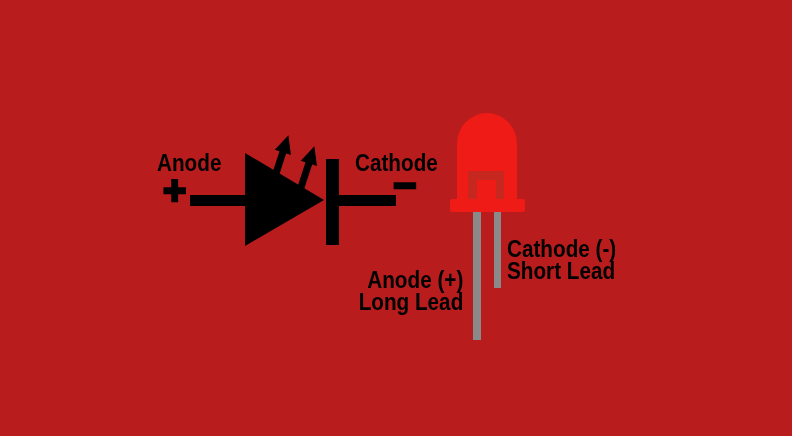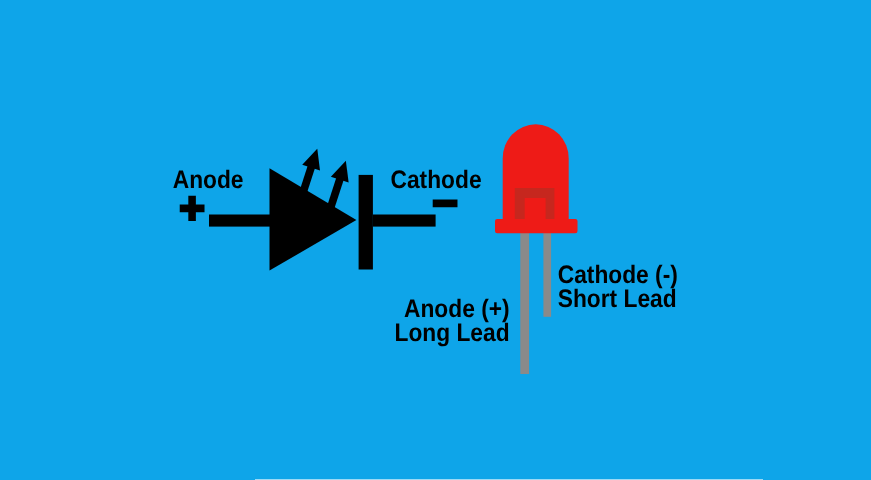--- a/index.html
+++ b/index.html
@@ -1,20 +1,20 @@
 <!DOCTYPE html>
 <html><head>
 <meta charset="utf-8">
 <style>
   html, body { margin: 0; padding: 0; background: #ffffff; }
   .canvas {
     position: relative;
     width: 792px;
     height: 436px;
-    background: #0ea5e9;
+    background: #b91c1c;
     overflow: hidden;
     font-family: "Liberation Sans", sans-serif;
   }
   .art {
     position: absolute;
     left: 0; top: 0;
     width: 792px; height: 436px;
   }
   .black { fill: #000000; }
   .arrow-shaft { stroke: #000000; stroke-width: 7; }

